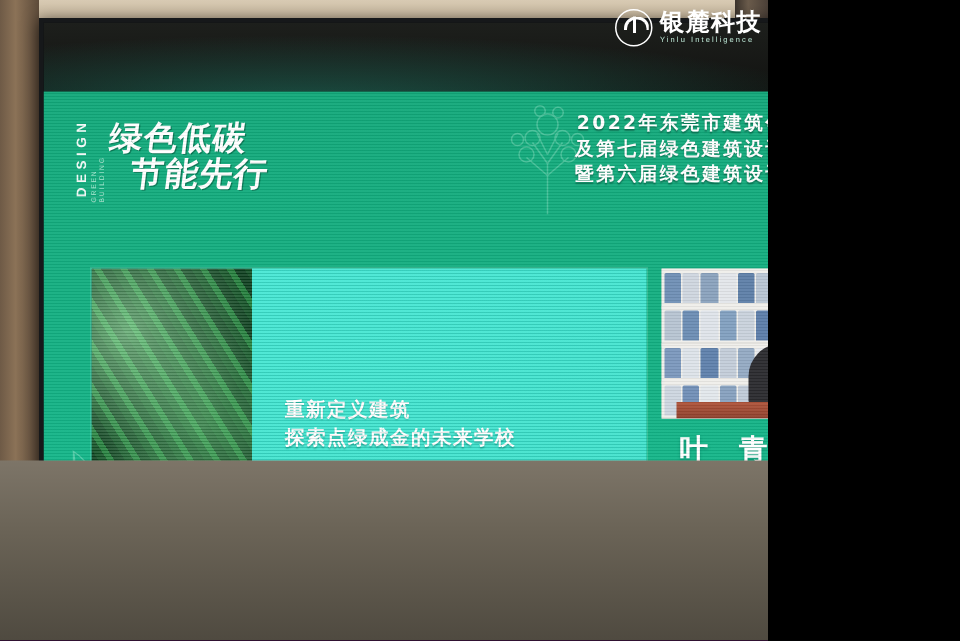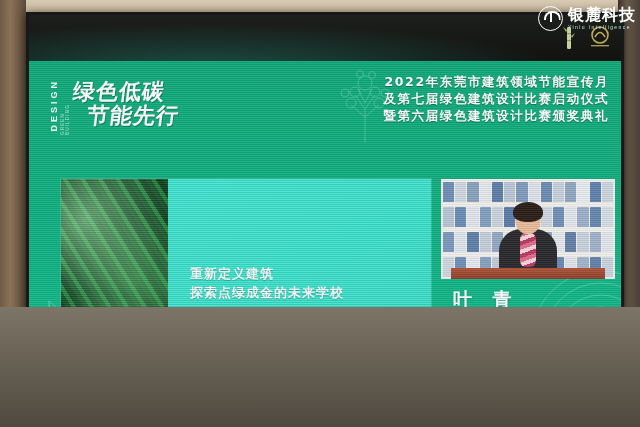--- a/index.html
+++ b/index.html
@@ -3,21 +3,21 @@
 <meta charset="utf-8">
 <title>Conference Screen Photo</title>
 <style>
   html, body {
     margin: 0;
     padding: 0;
     background: #000;
   }
   #stage {
     position: relative;
-    width: 640px;
+    width: 512px;
     height: 427px;
     overflow: hidden;
     font-family: "Liberation Sans", "DejaVu Sans", sans-serif;
     background: #a21caf;
     user-select: none;
   }
 
   
   .room-wall {
     position: absolute; inset: 0;

